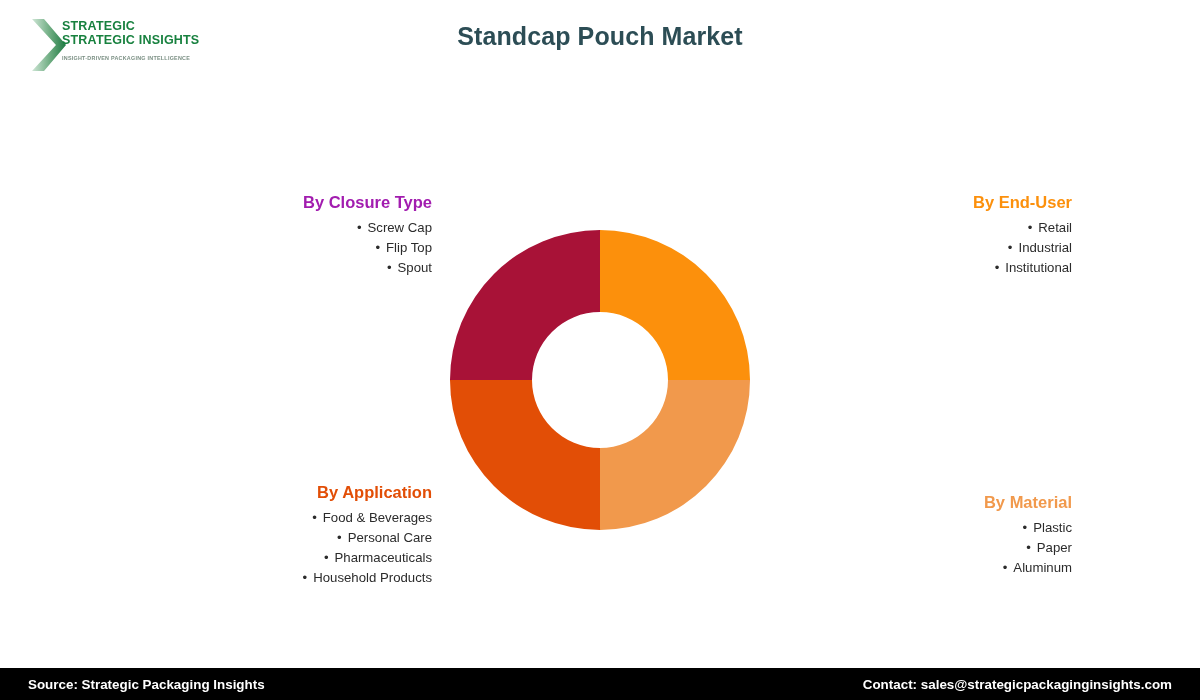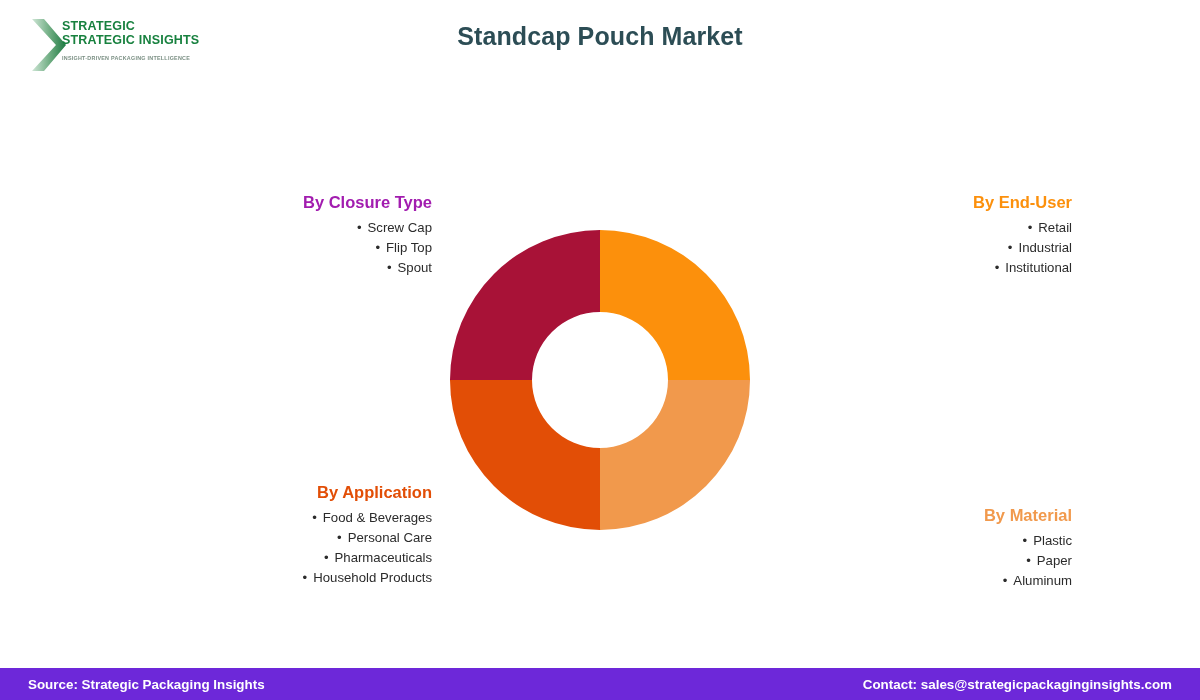--- a/index.html
+++ b/index.html
@@ -96,21 +96,21 @@
     margin-right: 6px;
     font-size: 13.2px;
   }
 
   .align-right { text-align: right; }
   .align-left  { text-align: right; }
 
   #cat-closure { left: 130px;  top: 193px; width: 302px; }
   #cat-enduser { left: 772px;  top: 193px; width: 300px; }
   #cat-application { left: 80px; top: 483px; width: 352px; }
-  #cat-material { left: 772px;  top: 493px; width: 300px; margin-top: 13px; }
+  #cat-material { left: 772px;  top: 493px; width: 300px; }
 
   
   #footer {
     position: absolute;
     left: 0;
     bottom: 0;
     width: 1200px;
     height: 32px;
     background: #2c6e54;
     display: flex;
@@ -191,16 +191,16 @@
 
 <div class="cat-block align-left" id="cat-material">
   <div class="cat-heading" style="color: rgb(241, 153, 76);">By Material</div>
   <ul class="cat-list">
     <li>Plastic</li>
     <li>Paper</li>
     <li>Aluminum</li>
   </ul>
 </div>
 
-<div id="footer" style="background: #6d28d9;">
+<div id="footer" style="background: #000000;">
   <div class="footer-text">Source: Strategic Packaging Insights</div>
   <div class="footer-text">Contact: sales@strategicpackaginginsights.com</div>
 </div>
 
 </body></html>

